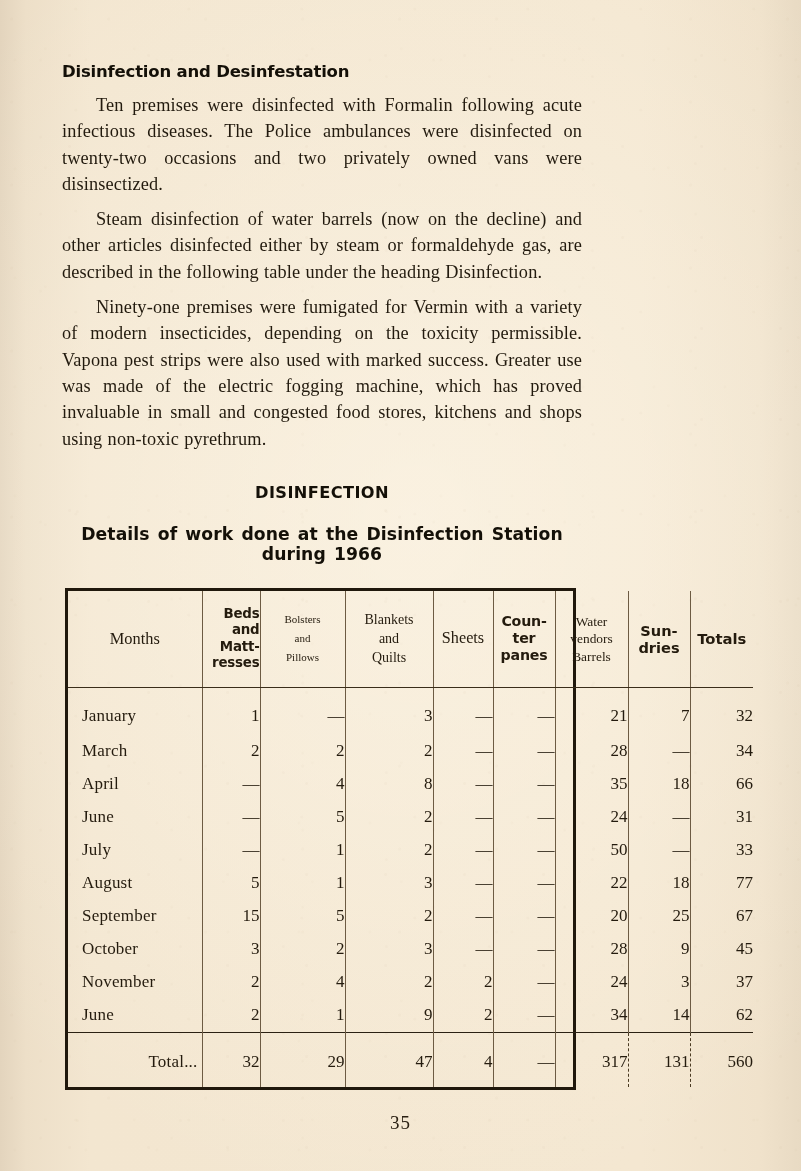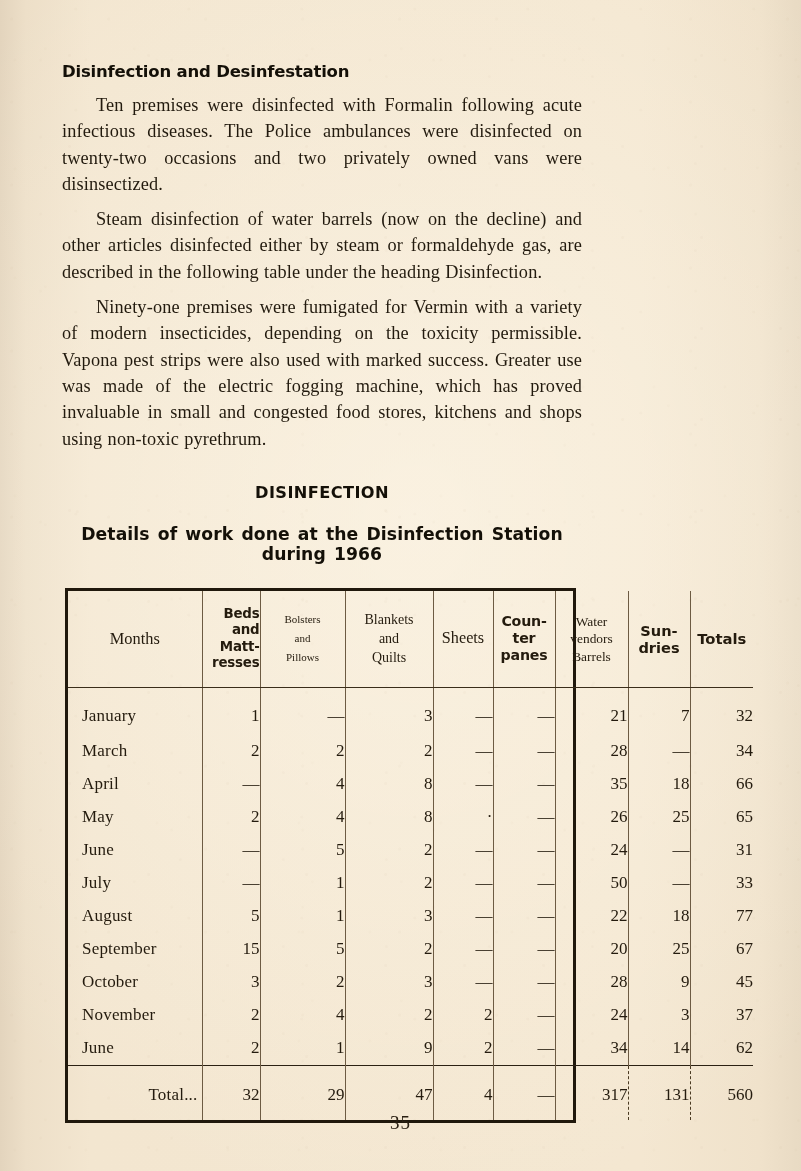--- a/index.html
+++ b/index.html
@@ -280,31 +280,20 @@
           <td>—</td>
           <td>4</td>
           <td>8</td>
           <td>—</td>
           <td>—</td>
           <td>35</td>
           <td>18</td>
           <td>66</td>
         </tr>
         <tr>
-          <td class="month">May</td>
-          <td>2</td>
-          <td>4</td>
-          <td>8</td>
-          <td>·</td>
-          <td>—</td>
-          <td>26</td>
-          <td>25</td>
-          <td>65</td>
-        </tr>
-        <tr>
           <td class="month">June</td>
           <td>—</td>
           <td>5</td>
           <td>2</td>
           <td>—</td>
           <td>—</td>
           <td>24</td>
           <td>—</td>
           <td>31</td>
         </tr>

